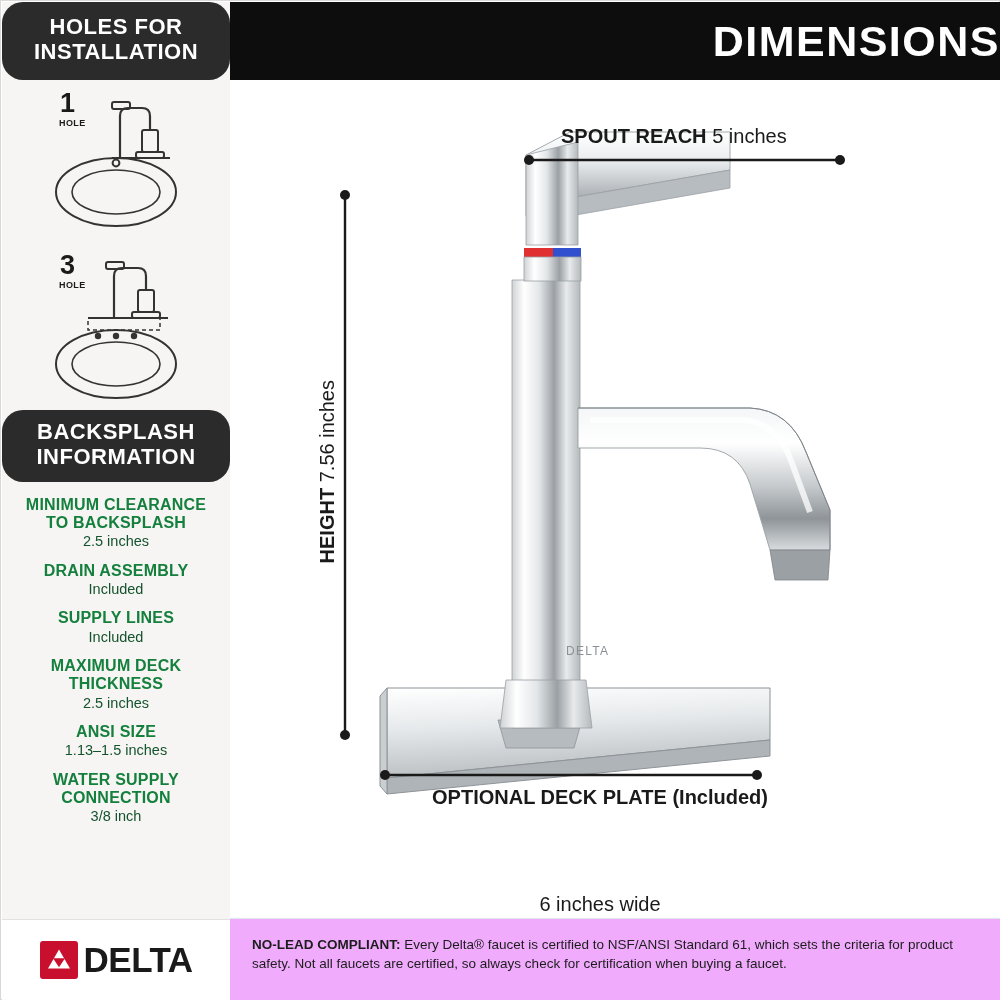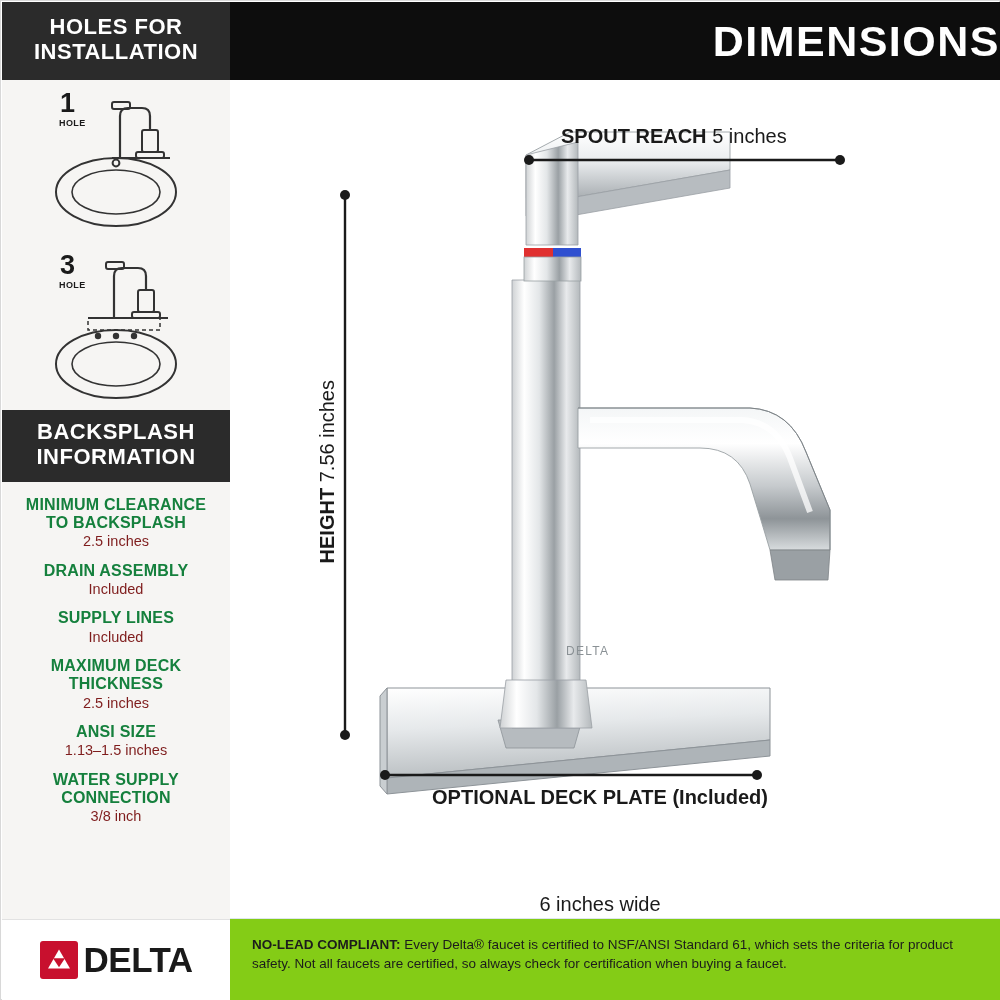--- a/index.html
+++ b/index.html
@@ -35,20 +35,21 @@
   }
   .hdr-black {
     background: #2b2b2b;
     color: #ffffff;
     text-align: center;
     font-weight: bold;
     letter-spacing: 0.5px;
     line-height: 1.12;
     padding: 12px 6px 14px 6px;
     box-sizing: border-box;
+    border-radius: 21px;
   }
   .hdr-holes {
     height: 78px;
     font-size: 22px;
     display: flex;
     flex-direction: column;
     justify-content: center;
   }
   .hdr-addl {
     height: 72px;
@@ -87,21 +88,21 @@
   .addl-term {
     font-weight: bold;
     font-size: 16px;
     line-height: 1.14;
     letter-spacing: 0.2px;
     color: #15803d;
   }
   .addl-val {
     font-size: 14.5px;
     line-height: 1.2;
-    color: #7f1d1d;
+    color: #14532d;
     margin-top: 1px;
   }
 
   
   .logo-strip {
     position: absolute;
     left: 0;
     bottom: 0;
     width: 228px;
     height: 80px;
@@ -241,21 +242,21 @@
     height: 838px;
   }
 
   
   .note {
     position: absolute;
     left: 229px;
     top: 917px;
     width: 770px;
     height: 82px;
-    background: #84cc16;
+    background: #f0abfc;
     box-sizing: border-box;
     padding: 16px 22px 0 22px;
     border-top: 1px solid #dde6ec;
   }
   .note p {
     margin: 0;
     font-size: 13.5px;
     line-height: 1.42;
     color: #1c1c1c;
   }

